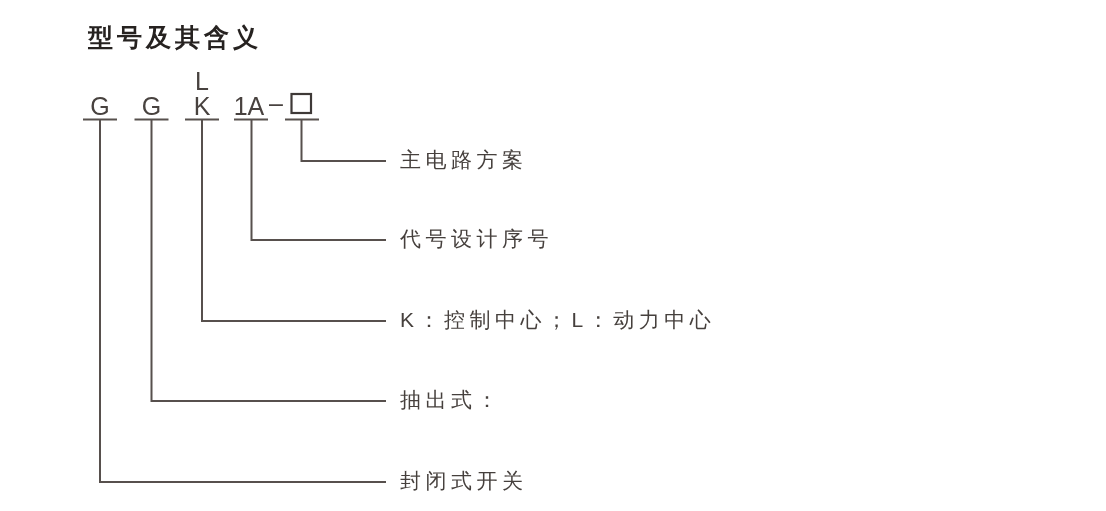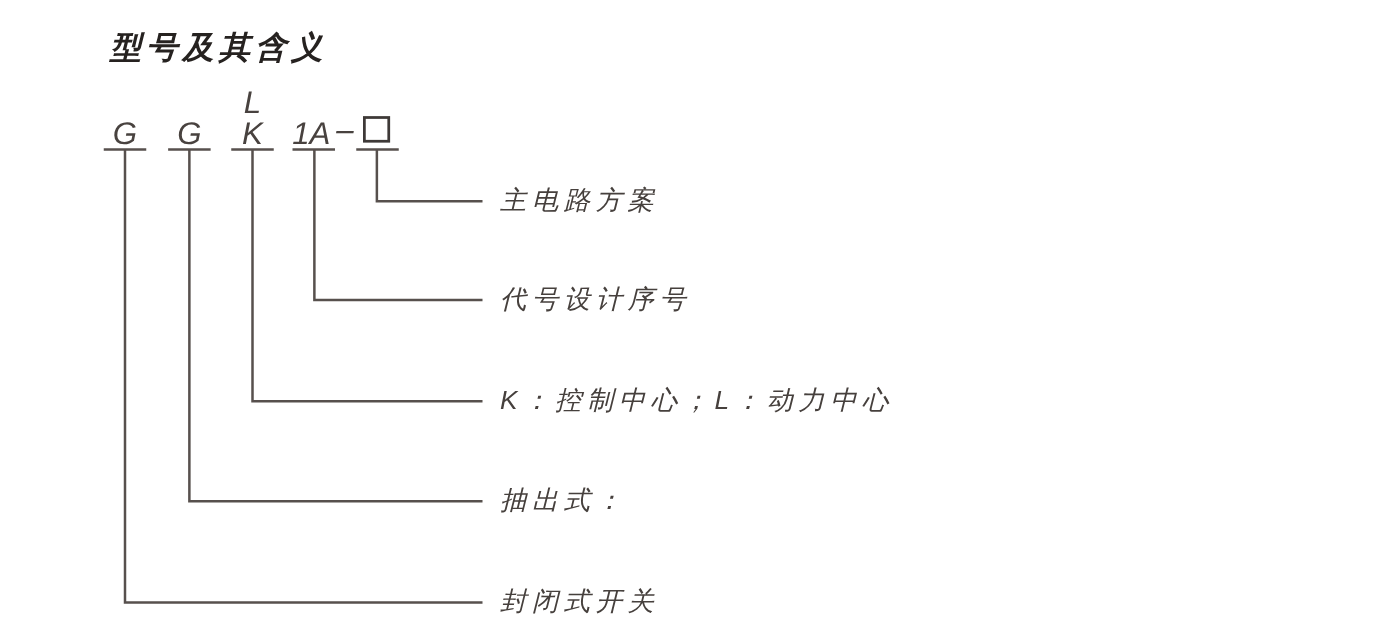--- a/index.html
+++ b/index.html
@@ -7,21 +7,20 @@
     padding: 0;
     background: #ffffff;
   }
   .page {
     position: relative;
     width: 994px;
     height: 511px;
     background: #ffffff;
     overflow: hidden;
     font-family: "Liberation Sans", "DejaVu Sans", sans-serif;
-    font-style: italic;
   }
   svg text {
     font-family: "Liberation Sans", "DejaVu Sans", sans-serif;
   }
   .title-text {
     font-size: 25px;
     font-weight: 700;
     letter-spacing: 4px;
     fill: #262220;
   }

